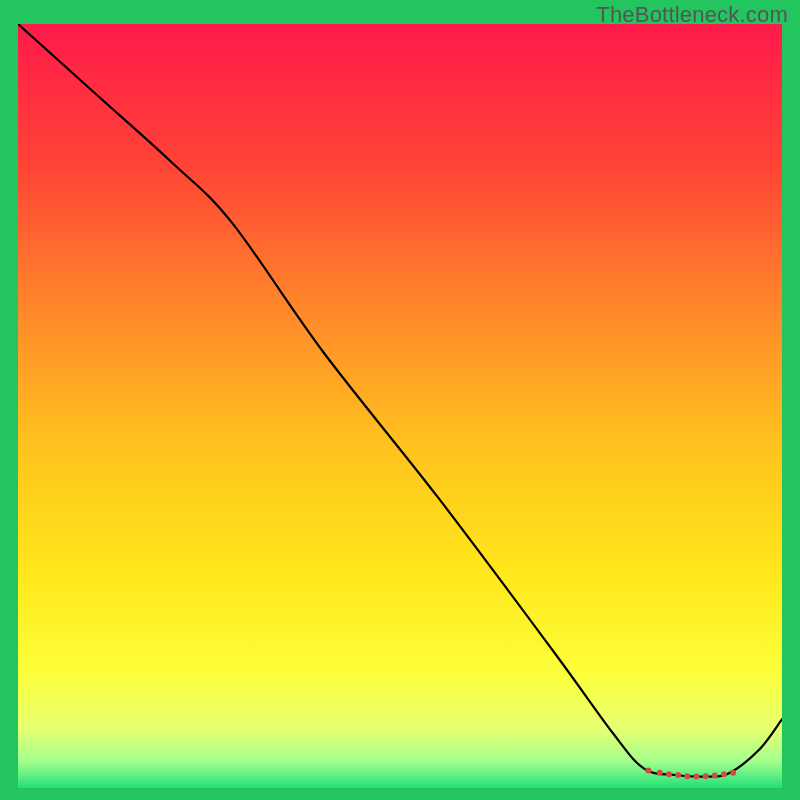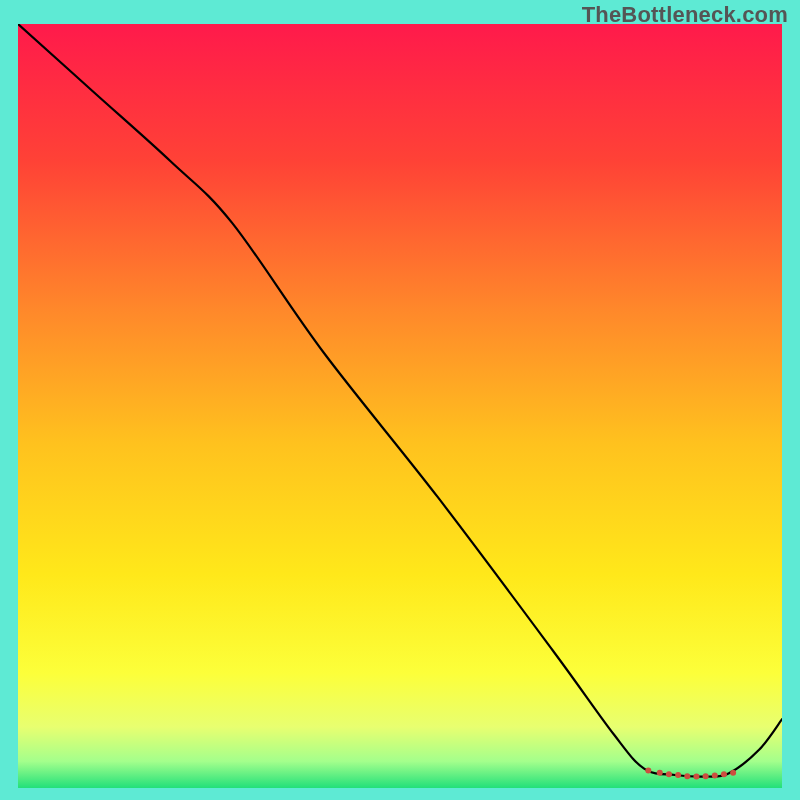--- a/index.html
+++ b/index.html
@@ -7,22 +7,21 @@
     padding: 0;
     width: 800px;
     height: 800px;
     background: #000;
     overflow: hidden;
   }
   .wrap {
     position: relative;
     width: 800px;
     height: 800px;
-    background: #5eead4;
-    font-weight: bold;
+    background: #22c55e;
   }
   .watermark {
     position: absolute;
     top: 2px;
     right: 12px;
     color: #555;
     font-family: Arial, Helvetica, sans-serif;
     font-size: 22px;
     letter-spacing: 0.2px;
   }

